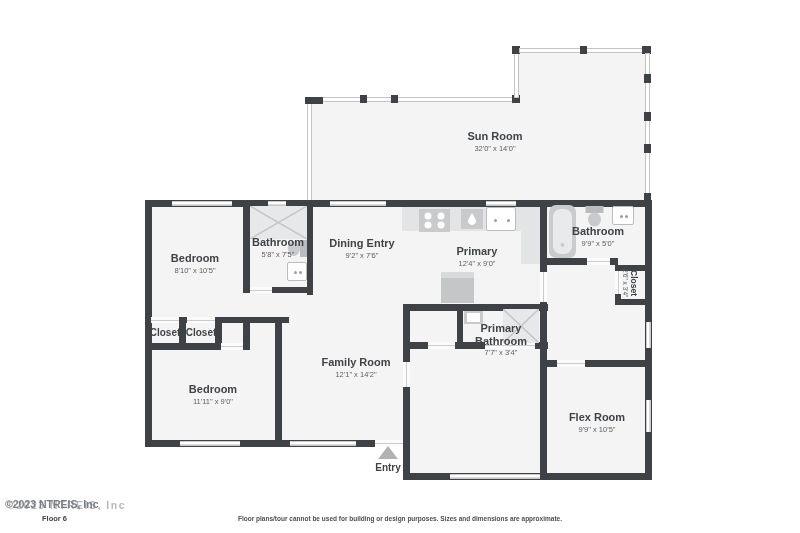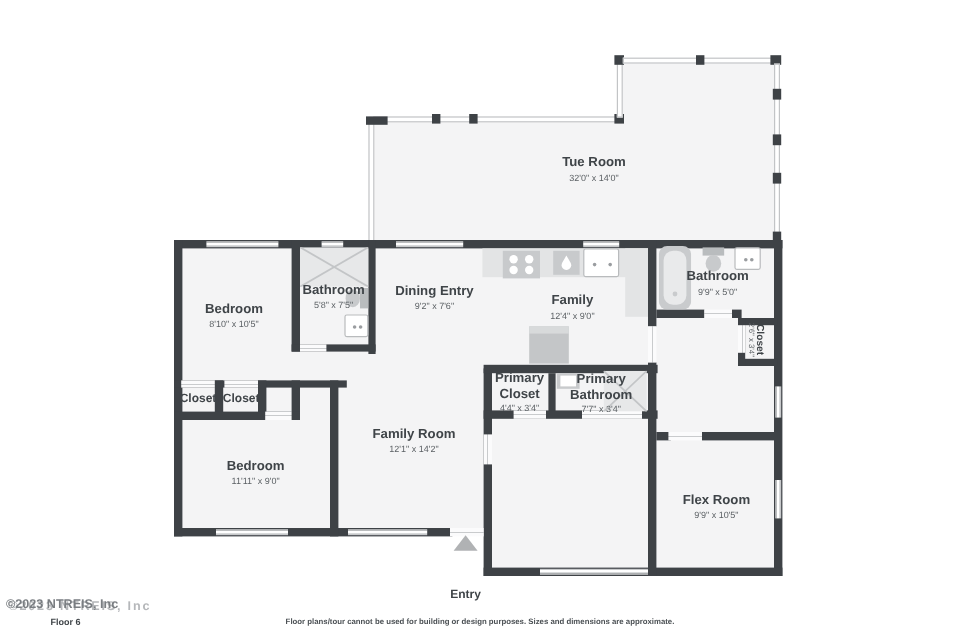--- a/index.html
+++ b/index.html
@@ -178,69 +178,65 @@
   </div>
   <div class="abs" style="left:503px;top:309px">
     <svg width="36" height="34">
         <rect x="0" y="0" width="36" height="34" fill="#e7e8e9"></rect>
         <line x1="0" y1="0" x2="36" y2="34" stroke="#c3c5c7" stroke-width="1.5"></line>
         <line x1="36" y1="0" x2="0" y2="34" stroke="#c3c5c7" stroke-width="1.5"></line>
       </svg>
   </div>
 
   <div class="entry-tri" style="left:378px;top:446px"></div>
-  <div class="entry-lbl" style="left:388px;top:490px">Entry</div>
+  <div class="entry-lbl" style="left:388px;top:462px">Entry</div>
 
   <div class="lbl" style="left:495px;top:141px">
-    <div class="rn">Tue Room</div>
+    <div class="rn">Sun Room</div>
       <div class="rd">32'0" x 14'0"</div>
   </div>
   <div class="lbl" style="left:195px;top:263px">
     <div class="rn">Bedroom</div>
       <div class="rd">8'10" x 10'5"</div>
   </div>
   <div class="lbl" style="left:278px;top:247px">
     <div class="rn">Bathroom</div>
       <div class="rd">5'8" x 7'5"</div>
   </div>
   <div class="lbl" style="left:362px;top:248px">
     <div class="rn">Dining Entry</div>
       <div class="rd">9'2" x 7'6"</div>
   </div>
   <div class="lbl" style="left:477px;top:256px">
-    <div class="rn">Family</div>
+    <div class="rn">Primary</div>
       <div class="rd">12'4" x 9'0"</div>
   </div>
   <div class="lbl" style="left:598px;top:236px">
     <div class="rn">Bathroom</div>
       <div class="rd">9'9" x 5'0"</div>
   </div>
   <div class="vlbl" style="left:622px;top:267px;height:32px">
     <div class="rn">Closet</div>
       <div class="rd">2'6" x 3'4"</div>
   </div>
   <div class="lbl small" style="left:165px;top:333px">
     <div class="rn">Closet</div>
   </div>
   <div class="lbl small" style="left:201px;top:333px">
     <div class="rn">Closet</div>
   </div>
   <div class="lbl" style="left:213px;top:394px">
     <div class="rn">Bedroom</div>
       <div class="rd">11'11" x 9'0"</div>
   </div>
-  <div class="lbl" style="left:345px;top:367px">
+  <div class="lbl" style="left:356px;top:367px">
     <div class="rn">Family Room</div>
       <div class="rd">12'1" x 14'2"</div>
   </div>
-  <div class="lbl wrap" style="left:433px;top:327px;width:52px">
-    <div class="rn">Primary Closet</div>
-      <div class="rd">4'4" x 3'4"</div>
-  </div>
-  <div class="lbl wrap" style="left:501px;top:328px;width:64px">
+  <div class="lbl wrap" style="left:501px;top:340px;width:64px">
     <div class="rn">Primary Bathroom</div>
       <div class="rd">7'7" x 3'4"</div>
   </div>
   <div class="lbl" style="left:597px;top:422px">
     <div class="rn">Flex Room</div>
       <div class="rd">9'9" x 10'5"</div>
   </div>
 
   <div class="wm" style="left:5px;top:498px">©2023 NTREIS, Inc</div>
   <div class="wm wm2" style="left:7px;top:499px">©2023 NTREIS, Inc</div>

